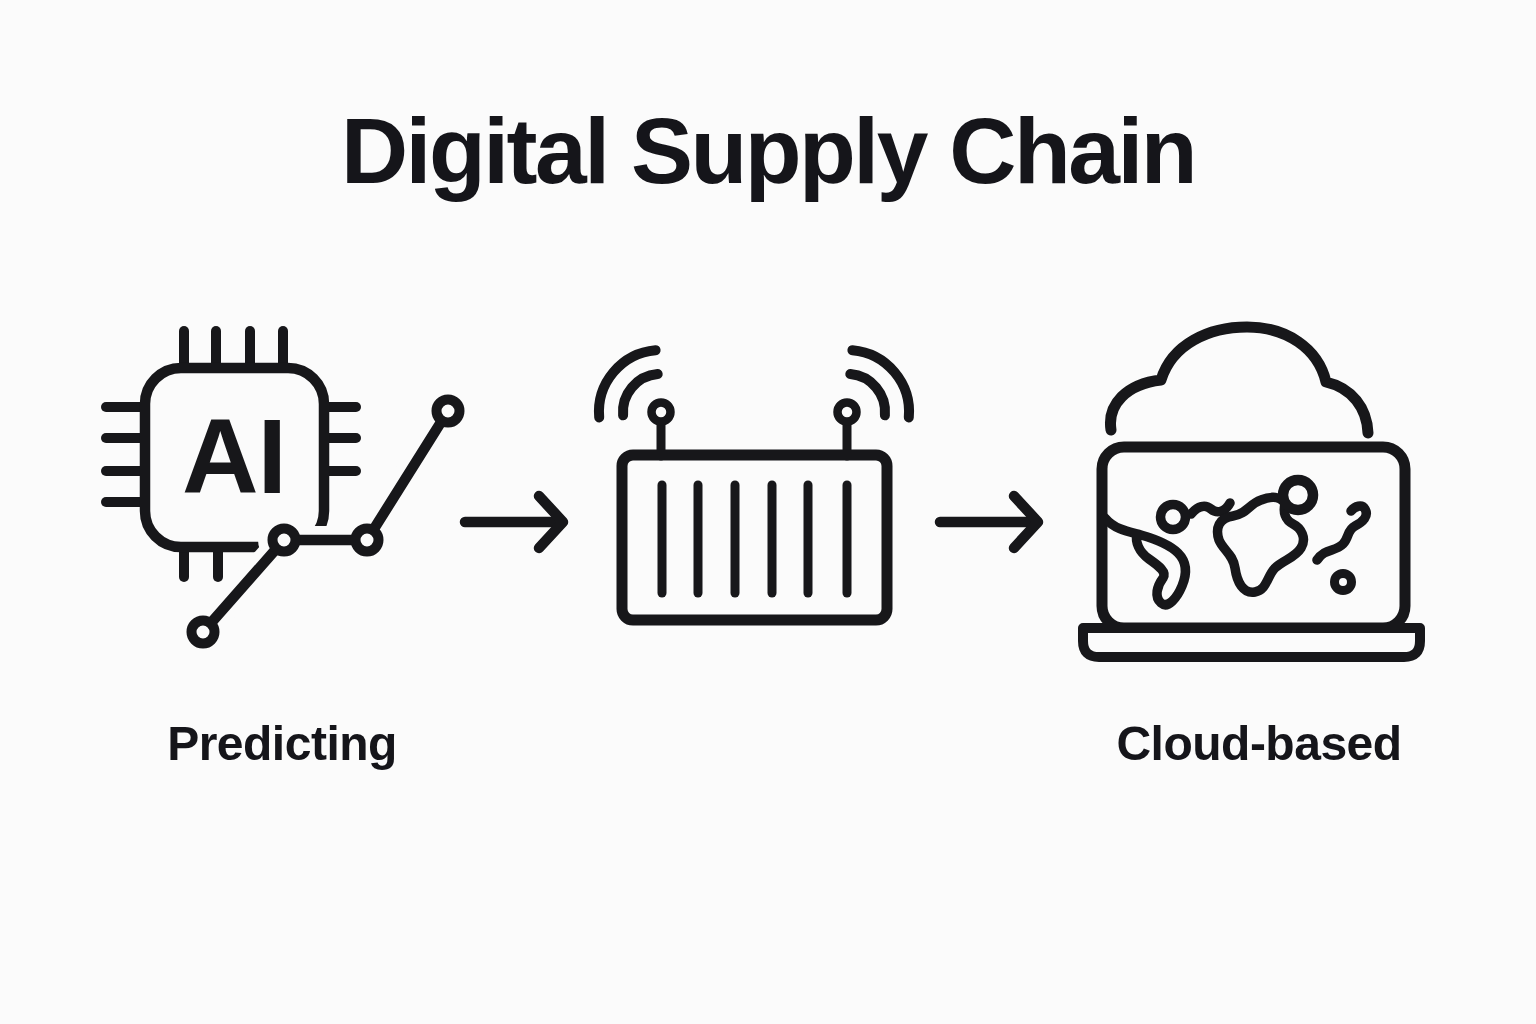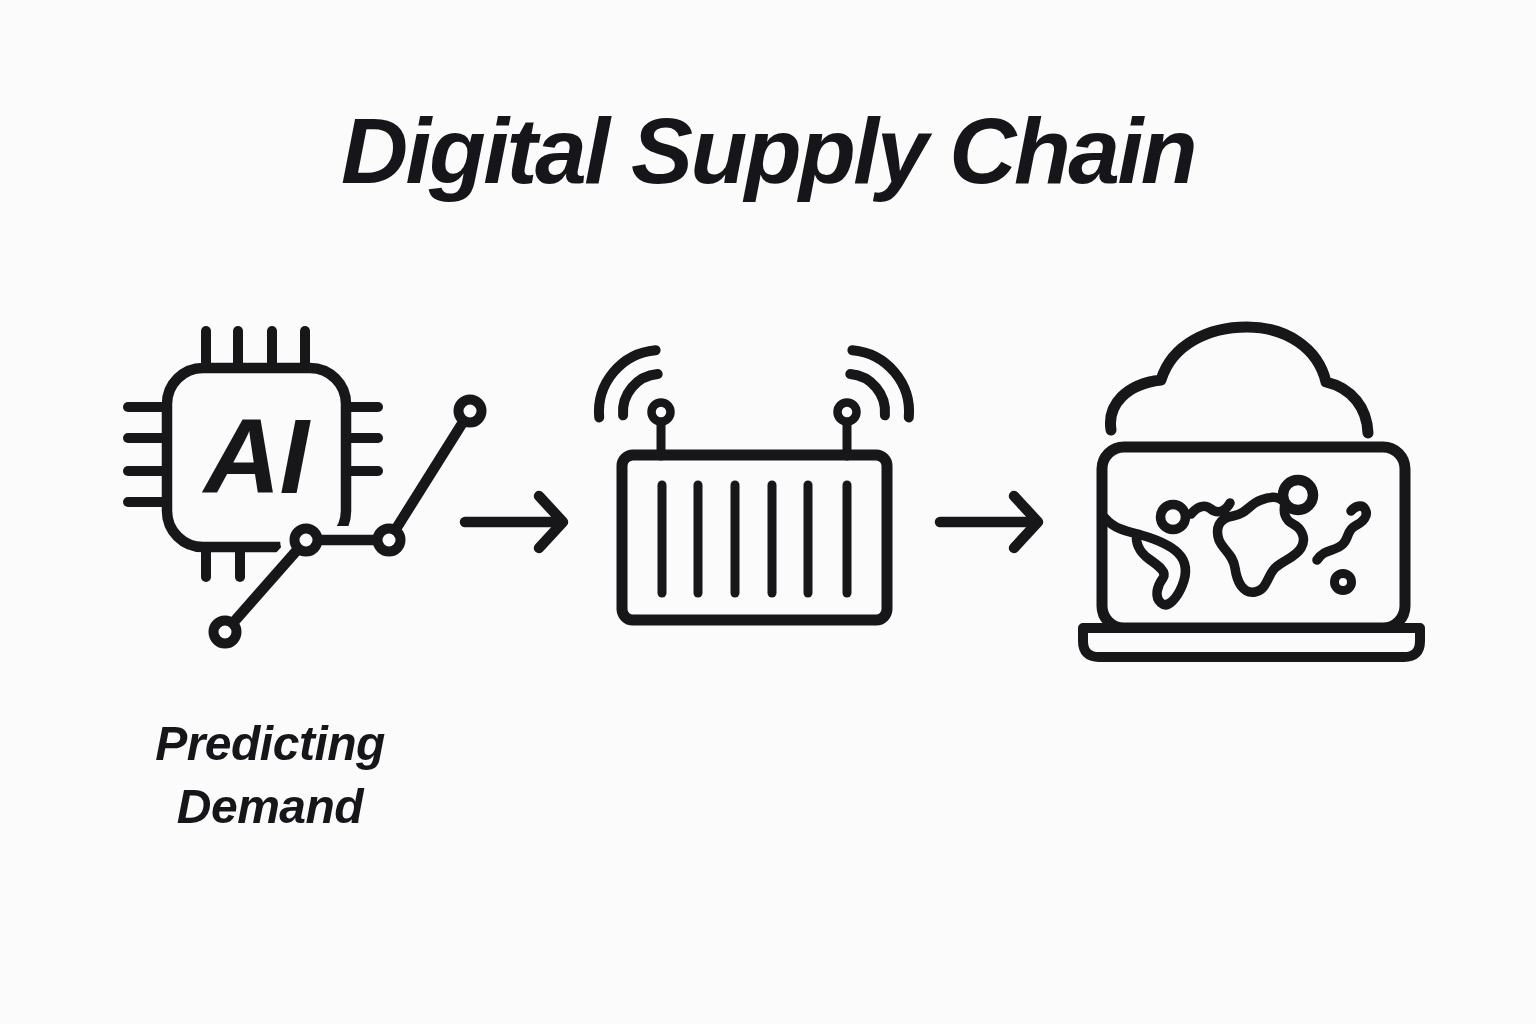--- a/index.html
+++ b/index.html
@@ -8,54 +8,54 @@
     --text:#15151a;
   }
   *{margin:0;padding:0;box-sizing:border-box;}
   html,body{background:var(--background);}
   .canvas{
     position:relative;
     width:1536px;height:1024px;
     background:var(--background);
     overflow:hidden;
     font-family:"Liberation Sans","DejaVu Sans",sans-serif;
-    font-style:italic;
   }
   .title{
     position:absolute;left:0;right:0;top:98px;
     text-align:center;
     font-size:93px;font-weight:700;letter-spacing:-2.5px;
     color:var(--text);
     white-space:nowrap;
   }
   .icon{position:absolute;color:var(--stroke);}
   .icon svg{display:block;width:100%;height:100%;}
   .bgfill{fill:var(--background);}
   .step-label{
     position:absolute;top:712px;
     transform:translateX(-50%);
     text-align:center;
     font-size:48px;font-weight:600;letter-spacing:-0.5px;
     line-height:63px;color:var(--text);
     white-space:nowrap;
+    margin-left:12px;
   }
   .chip-text{
     font-family:"Liberation Sans","DejaVu Sans",sans-serif;
     font-weight:700;font-size:106px;letter-spacing:-1px;
     fill:var(--stroke);
   }
 </style>
 </head>
 <body>
 
 <div class="canvas">
 
   <h1 class="title">Digital Supply Chain</h1>
 
-  <div class="icon" style="left:118px;top:320px;width:370px;height:340px">
+  <div class="icon" style="left:96px;top:320px;width:370px;height:340px">
     <svg viewBox="0 0 370 340" fill="none" stroke="currentColor" stroke-linecap="round" stroke-linejoin="round">
 
       <g stroke-width="10">
         <path d="M88 11 V48"></path>
           <path d="M120 11 V48"></path>
           <path d="M154 11 V48"></path>
           <path d="M187 11 V48"></path>
         <path d="M88 227 V257"></path>
           <path d="M122 227 V257"></path>
         <path d="M10 87 H49"></path>
@@ -149,20 +149,20 @@
         <path d="M242 240 C250 228 260 232 268 224 C274 218 272 210 280 206 C288 202 294 196 290 189 C287 184 280 186 276 191"></path>
         <circle cx="98" cy="197" r="12.5" class="bgfill"></circle>
         <circle cx="223" cy="175" r="15" stroke-width="10.5" class="bgfill"></circle>
         <circle cx="268" cy="262" r="8.5" stroke-width="9" class="bgfill"></circle>
       </g>
     </svg>
   </div>
 
   <div class="step-label" style="left:270px">
     <div>Predicting</div>
-    <div>Demand</div>
   </div>
   <div class="step-label" style="left:761px">
   </div>
   <div class="step-label" style="left:1247px">
+    <div>Cloud-based</div>
   </div>
 
 </div>
 
 </body></html>

